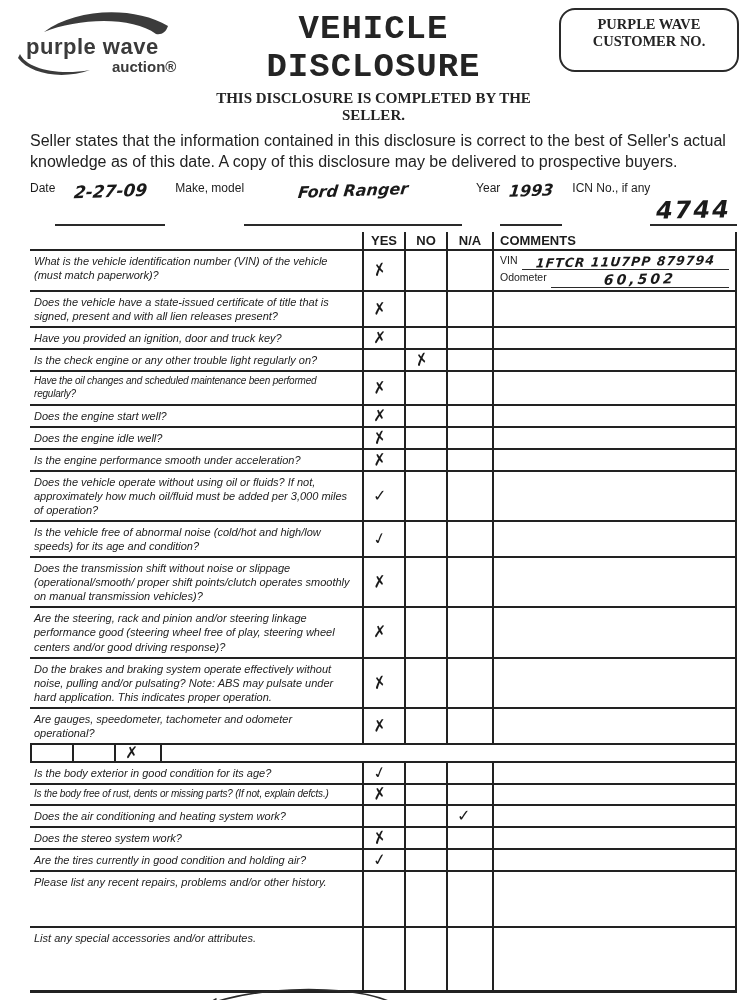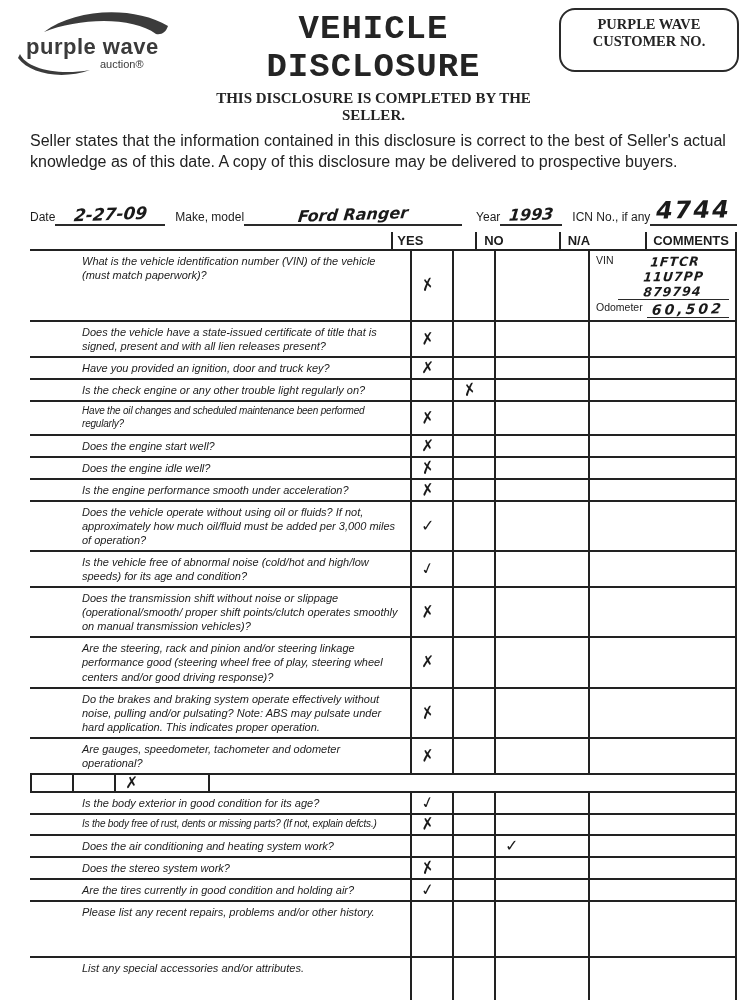--- a/index.html
+++ b/index.html
@@ -8,47 +8,47 @@
     position:relative; width:749px; height:1000px; margin:0 auto;
     background:#fff; color:#1c1c1c; overflow:hidden;
     font-family:"Liberation Sans", sans-serif;
   }
   
   .hdr { display:flex; align-items:flex-start; padding:8px 10px 0 16px; }
   .logo { position:relative; width:172px; height:72px; flex:0 0 auto; }
   .logo svg { position:absolute; left:0; top:0; }
   .logo-name { position:absolute; left:10px; top:26px; font-size:22px; font-weight:bold;
                color:#3b3b3b; letter-spacing:.5px; white-space:nowrap; }
-  .logo-sub { position:absolute; left:84px; top:50px; font-size:11px; font-weight:normal; color:#3b3b3b; }
+  .logo-sub { position:absolute; left:96px; top:50px; font-size:15px; font-weight:bold; color:#3b3b3b; }
   .titlewrap { flex:1; text-align:center; padding-top:2px; }
   .title { font-family:Liberation Mono, monospace; font-weight:bold; font-size:34px;
            letter-spacing:1px; color:#242424; }
   .subtitle { font-family:"Liberation Serif", serif; font-weight:bold; font-size:15px;
               margin-top:4px; color:#242424; }
   .custbox { flex:0 0 auto; width:180px; height:64px; border:2.5px solid #2a2a2a;
              border-radius:16px; text-align:center; padding-top:6px;
              font-family:"Liberation Serif", serif; font-weight:bold; font-size:14.5px;
              line-height:1.18; color:#242424; }
   
   .intro { margin:7px 12px 0 30px; font-size:16px; line-height:1.3; color:#222; }
-  .fields { display:flex; align-items:flex-end; margin:8px 12px 0 30px; font-size:12px; }
+  .fields { display:flex; margin:8px 12px 0 30px; font-size:12px; }
   .flabel { white-space:nowrap; padding-bottom:2px; }
   .fval { border-bottom:2px solid #2a2a2a; text-align:center; position:relative; }
   .hw { font-family:"DejaVu Sans", sans-serif; font-style:italic; font-weight:600;
         color:#1a1a1a; display:inline-block; transform:rotate(-2deg) skewX(-8deg); }
   .fv-date  { width:110px; } .fv-date .hw { font-size:17px; }
   .fv-make  { width:218px; margin-right:4px; } .fv-make .hw { font-size:16px; }
   .fv-year  { width:62px;  } .fv-year .hw { font-size:16px; }
   .fv-icn   { flex:1;margin-top:15px; } .fv-icn .hw { font-size:24px; letter-spacing:2px; transform:rotate(-1deg); }
   .fields .flabel { margin-left:10px; } .fields .flabel:first-child { margin-left:0; }
   
   .vtable { margin:6px 12px 0 30px; width:707px; border-bottom:3px solid #222; }
   .trow { display:flex; border-top:2px solid #222; align-items:stretch; }
   .trow.head { border-top:none; }
-  .cell { padding:2px 4px;margin-left:48px; }
+  .cell { padding:2px 4px; }
   .qcell { width:332px; font-size:11px; line-height:1.28; padding:3px 8px 3px 4px;font-style:italic; }
   .acell { width:42px; border-left:2px solid #222; display:flex; }
   .nacell { width:46px; border-left:2px solid #222; display:flex; }
   .ccell { flex:1; border-left:2px solid #222; border-right:2px solid #222;
            font-size:10.5px; padding:2px 6px; }
   .head .cell { font-weight:bold; font-size:13px; padding-top:1px; padding-bottom:1px; }
   .head .acell, .head .nacell { justify-content:center; }
   .trow:nth-child(6) .qcell, .trow:nth-child(18) .qcell { font-size:10px; letter-spacing:-.2px; }
   .trow:nth-child(22) { min-height:56px; }
   .trow:nth-child(23) { min-height:64px; }

